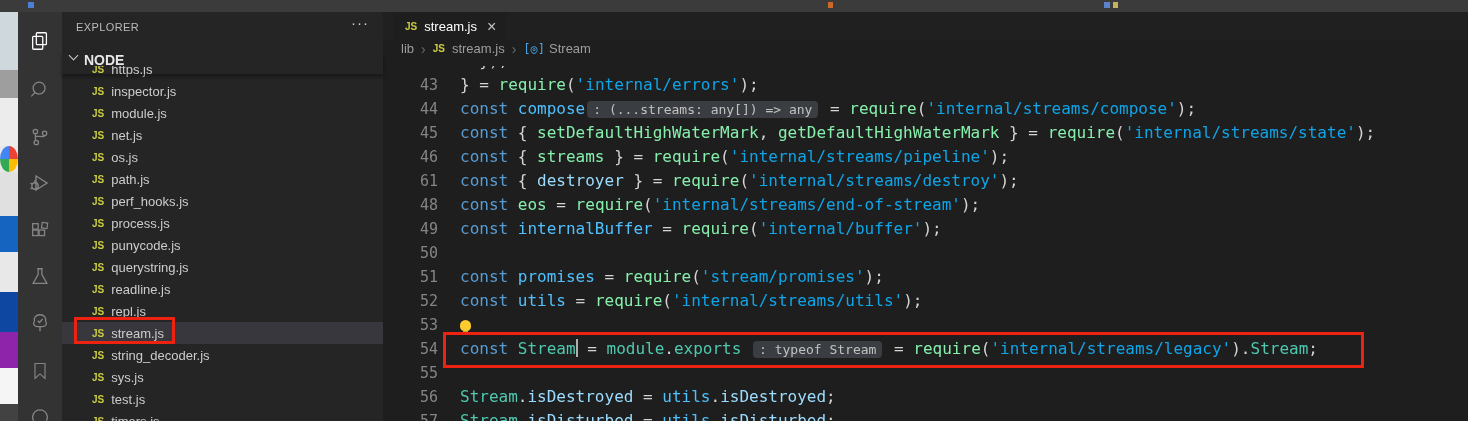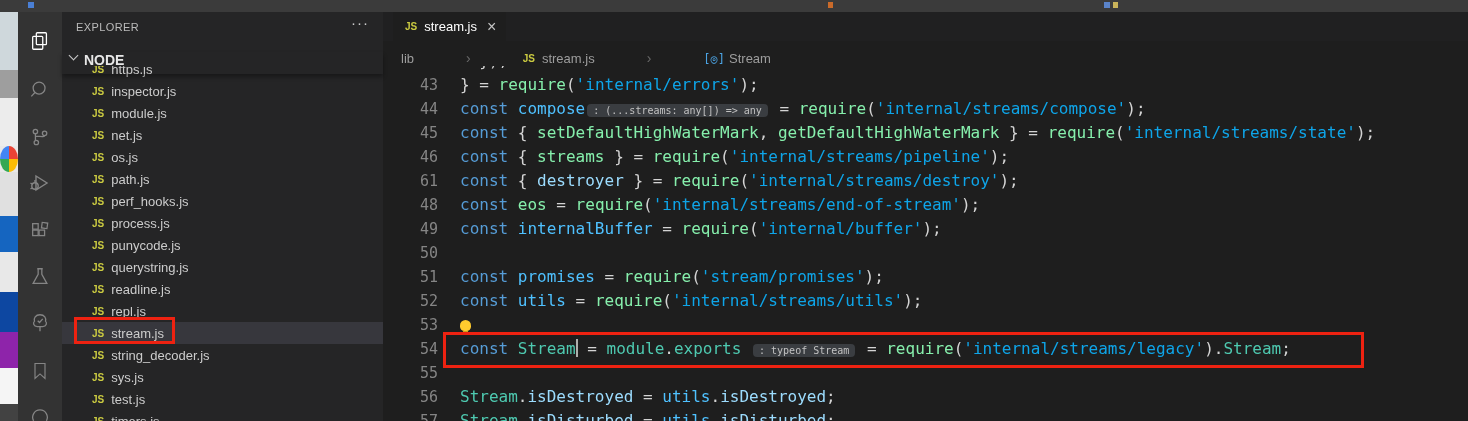--- a/index.html
+++ b/index.html
@@ -38,34 +38,34 @@
              font-family:"Liberation Sans", sans-serif; letter-spacing:0; }
 
   
   #editor { position:absolute; left:383px; top:12px; width:1085px; height:409px; background:#1e1e1e; }
   #tabbar { position:absolute; left:0; top:0; width:1085px; height:29px; background:#202021; }
   #tab-active { position:absolute; left:10px; top:0; height:29px; background:#1e1e1e; display:flex; align-items:center;
                 padding:0 10px 0 12px; cursor:pointer; }
   #tab-label { color:#ffffff; font-size:13px; margin-right:10px; }
   #tab-close { color:#c5c5c5; font-size:16px; line-height:16px; cursor:pointer; }
   #breadcrumb { position:absolute; left:0; top:29px; width:1085px; height:25px; background:#1e1e1e;
-                display:flex; align-items:flex-end; padding-left:18px; font-size:13px; color:#9d9d9d;gap:45px; }
+                display:flex; align-items:flex-start; padding-left:18px; font-size:13px; color:#9d9d9d; }
   .bc-sep { color:#6a6a6a; margin:0 7px; font-size:14px; }
   .bc-item { cursor:pointer; display:flex; align-items:center; }
   .sym-icon { color:#4ba3e3; font-size:12px; margin-right:4px; font-family:"DejaVu Sans Mono", monospace; }
 
   
   #code { position:absolute; left:0; top:54px; width:1085px; height:355px; overflow:hidden; }
   #code-inner { position:relative; top:-17px; }
   .crow { display:flex; height:24px; line-height:24px; font-family:"DejaVu Sans Mono", monospace; font-size:16px; }
   .gut { width:55px; text-align:right; color:#858585; font-size:15px; flex:none; user-select:none; }
   .txt { margin-left:22px; white-space:pre; }
   .tk-kw{color:#569cd6} .tk-vr{color:#4fc1ff} .tk-pr{color:#9cdcfe} .tk-fn{color:#86efac}
   .tk-st{color:#0ea5e9} .tk-cl{color:#4ec9b0} .tk-pu{color:#d4d4d4}
-  .hintchip { background:#3a3d41; color:#c2c2c2; border-radius:4px; padding:1px 6px; font-size:10px; margin:0 2px; }
+  .hintchip { background:#3a3d41; color:#c2c2c2; border-radius:4px; padding:1px 6px; font-size:13px; margin:0 2px; }
   .caret { display:inline-block; width:2px; height:18px; background:#aeafad; vertical-align:-3px; }
   .bulb { display:inline-block; width:11px; height:11px; background:#ffcb2e; border-radius:50% 50% 40% 40%;
           position:relative; top:1px; }
   .bulb::after { content:""; position:absolute; left:3px; bottom:-3px; width:5px; height:3px; background:#caa21d; }
 
   
   .annot { position:absolute; border:3px solid #ee2211; z-index:5; pointer-events:none; }
   #annot-file { left:74px; top:317px; width:101px; height:27px; }
   #annot-line { left:443px; top:332px; width:921px; height:36px; }
 </style>

